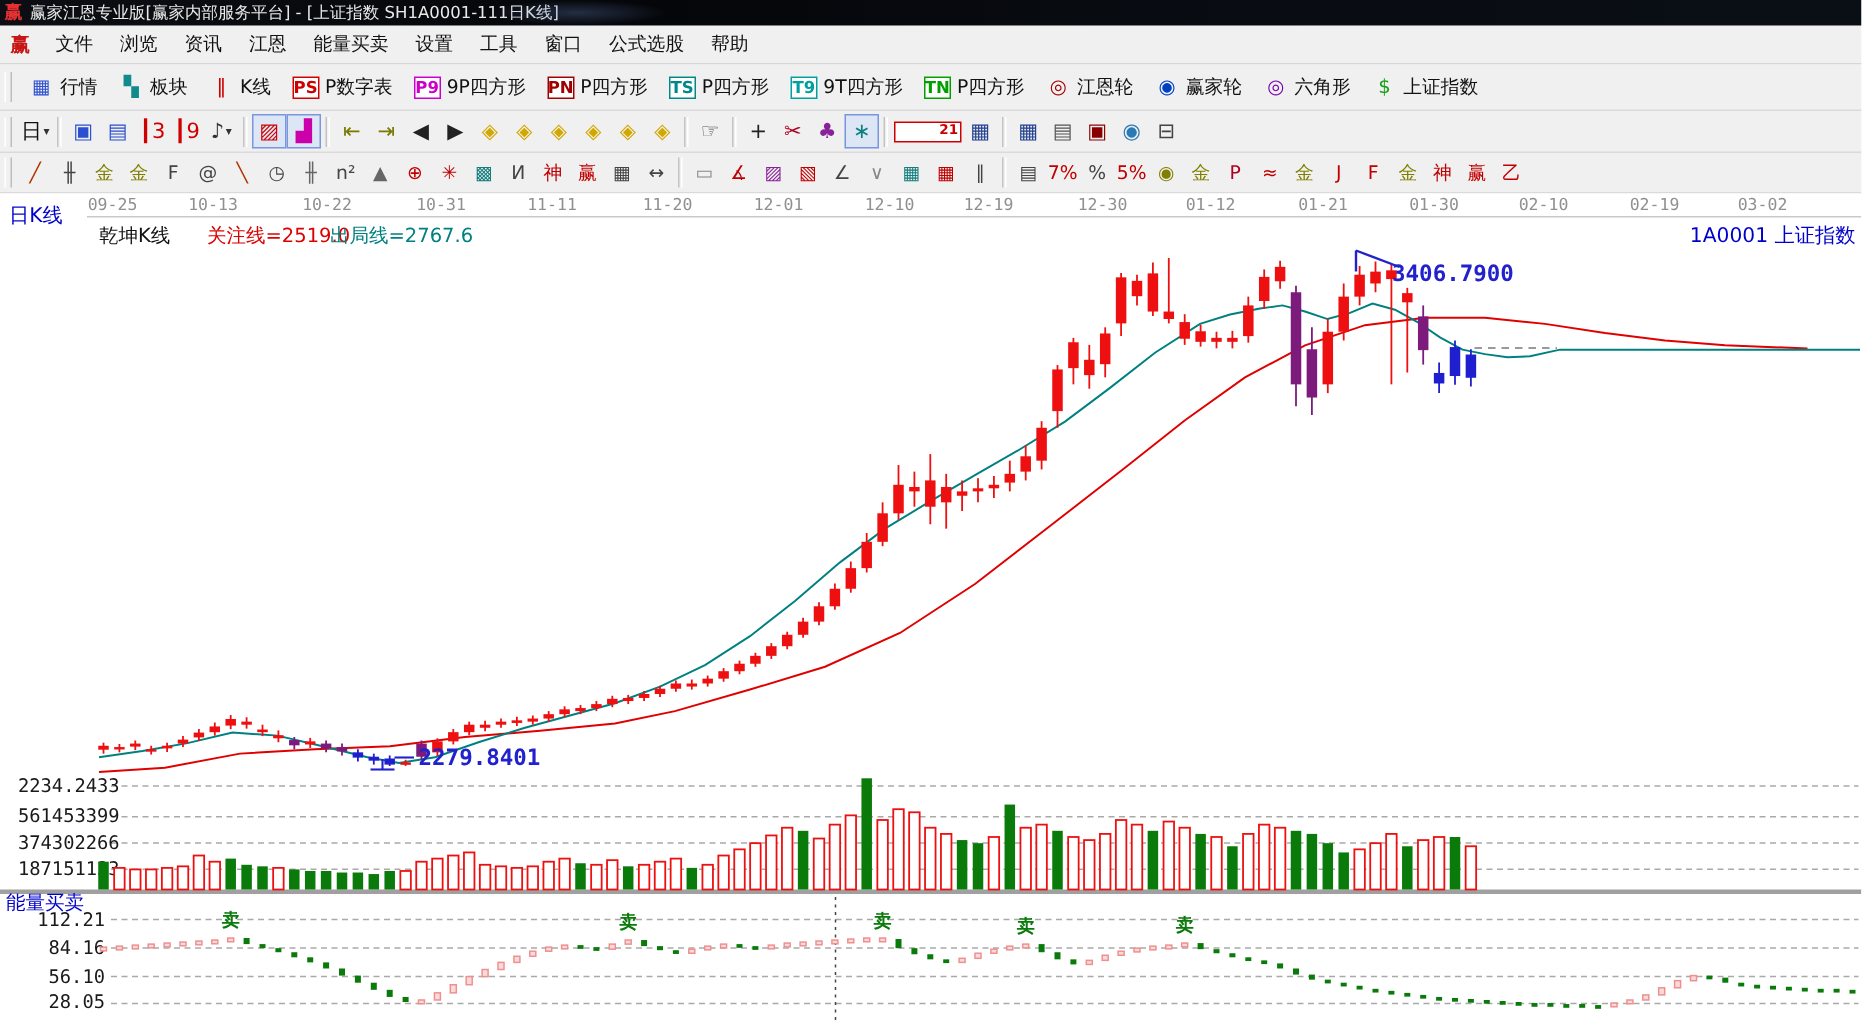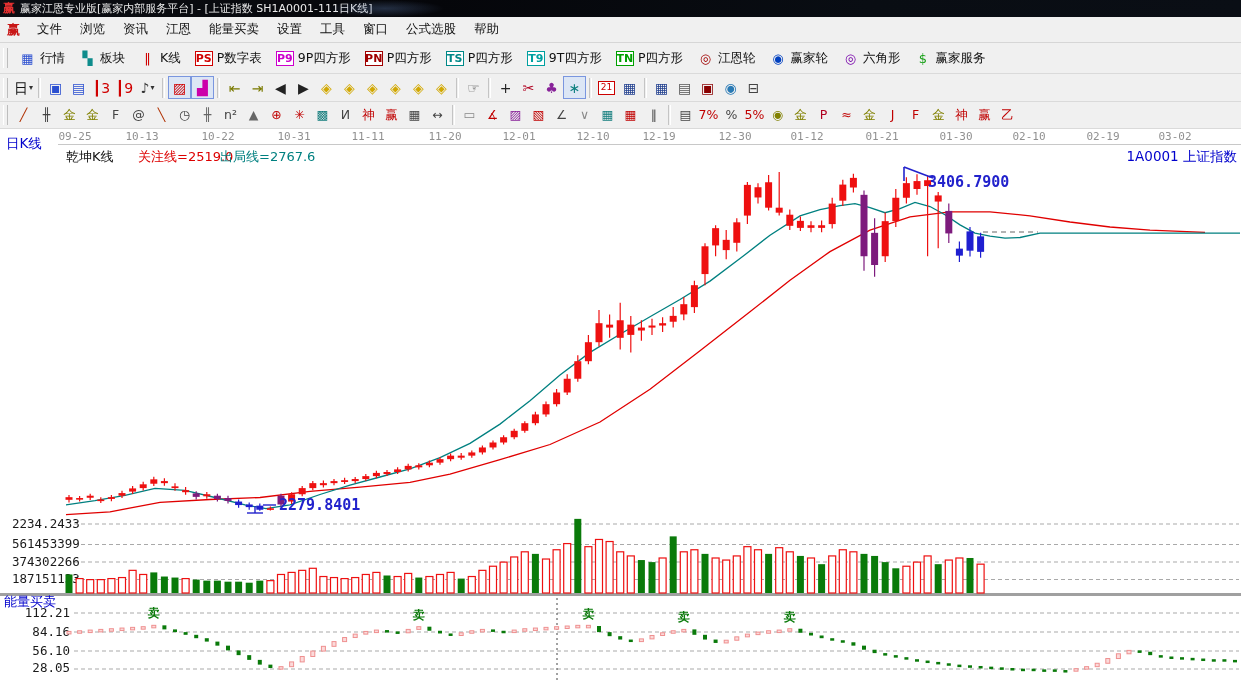--- a/index.html
+++ b/index.html
@@ -15,21 +15,21 @@
   .tb2{height:27px;}
   .tb3{height:26px;}
   .grip{width:3px;height:20px;border-left:1px solid #fff;border-right:1px solid #bdbdbd;margin:0 4px 0 3px;}
   .sep{width:1px;height:20px;border-left:1px solid #c4c4c4;border-right:1px solid #fff;margin:0 3px;}
   .tb-item{display:flex;align-items:center;gap:4px;padding:2px 6px;font-size:12.5px;color:#111;cursor:default;border:1px solid transparent;}
   .ibox{display:inline-flex;align-items:center;justify-content:center;width:17px;height:15px;font-size:13px;line-height:1;}
   .ibox.boxed{width:16px;height:13px;font-size:11px;font-weight:bold;background:#fff;border:1px solid currentColor;}
   .tbtn{display:inline-flex;align-items:center;justify-content:center;min-width:21px;height:21px;font-size:14px;line-height:1;border:1px solid transparent;cursor:default;color:#222;}
   .tb3 .tbtn{height:19px;font-size:12.5px;}
   .tbtn.pressed{border:1px solid #7a96df;background:#dce6f5;}
-  .tbtn .boxed{display:inline-flex;align-items:center;justify-content:center;width:15px;height:12px;font-size:9px;font-weight:normal;background:#fff;border:1px solid currentColor;}
+  .tbtn .boxed{display:inline-flex;align-items:center;justify-content:center;width:15px;height:12px;font-size:9px;font-weight:bold;background:#fff;border:1px solid currentColor;padding-left:28px;}
   .dd{font-size:8px;color:#333;margin-left:1px;}
   .chart-wrap{position:relative;width:1241px;height:552px;background:#fff;}
   svg text{font-family:"DejaVu Sans Mono","DejaVu Sans",monospace;}
   svg text.cjk{font-family:"DejaVu Sans",sans-serif;}
 </style>
 </head>
 <body>
 
 <div class="titlebar">
   <div class="glow"></div>
@@ -96,21 +96,21 @@
     <div class="tb-item">
       <span class="ibox" style="color: rgb(0, 64, 192);">◉</span>
       <span>赢家轮</span>
     </div>
     <div class="tb-item">
       <span class="ibox" style="color: rgb(119, 0, 170);">◎</span>
       <span>六角形</span>
     </div>
     <div class="tb-item">
       <span class="ibox" style="color: rgb(24, 160, 24);">$</span>
-      <span>赢家服务</span>
+      <span>上证指数</span>
     </div>
   </div>
 <div class="toolbar tb2">
     <span class="grip"></span>
     <span class="tbtn">
       <span style="color: rgb(17, 17, 17);">日</span>
       <span class="dd">▾</span>
     </span>
     <span class="sep"></span>
     <span class="tbtn">

